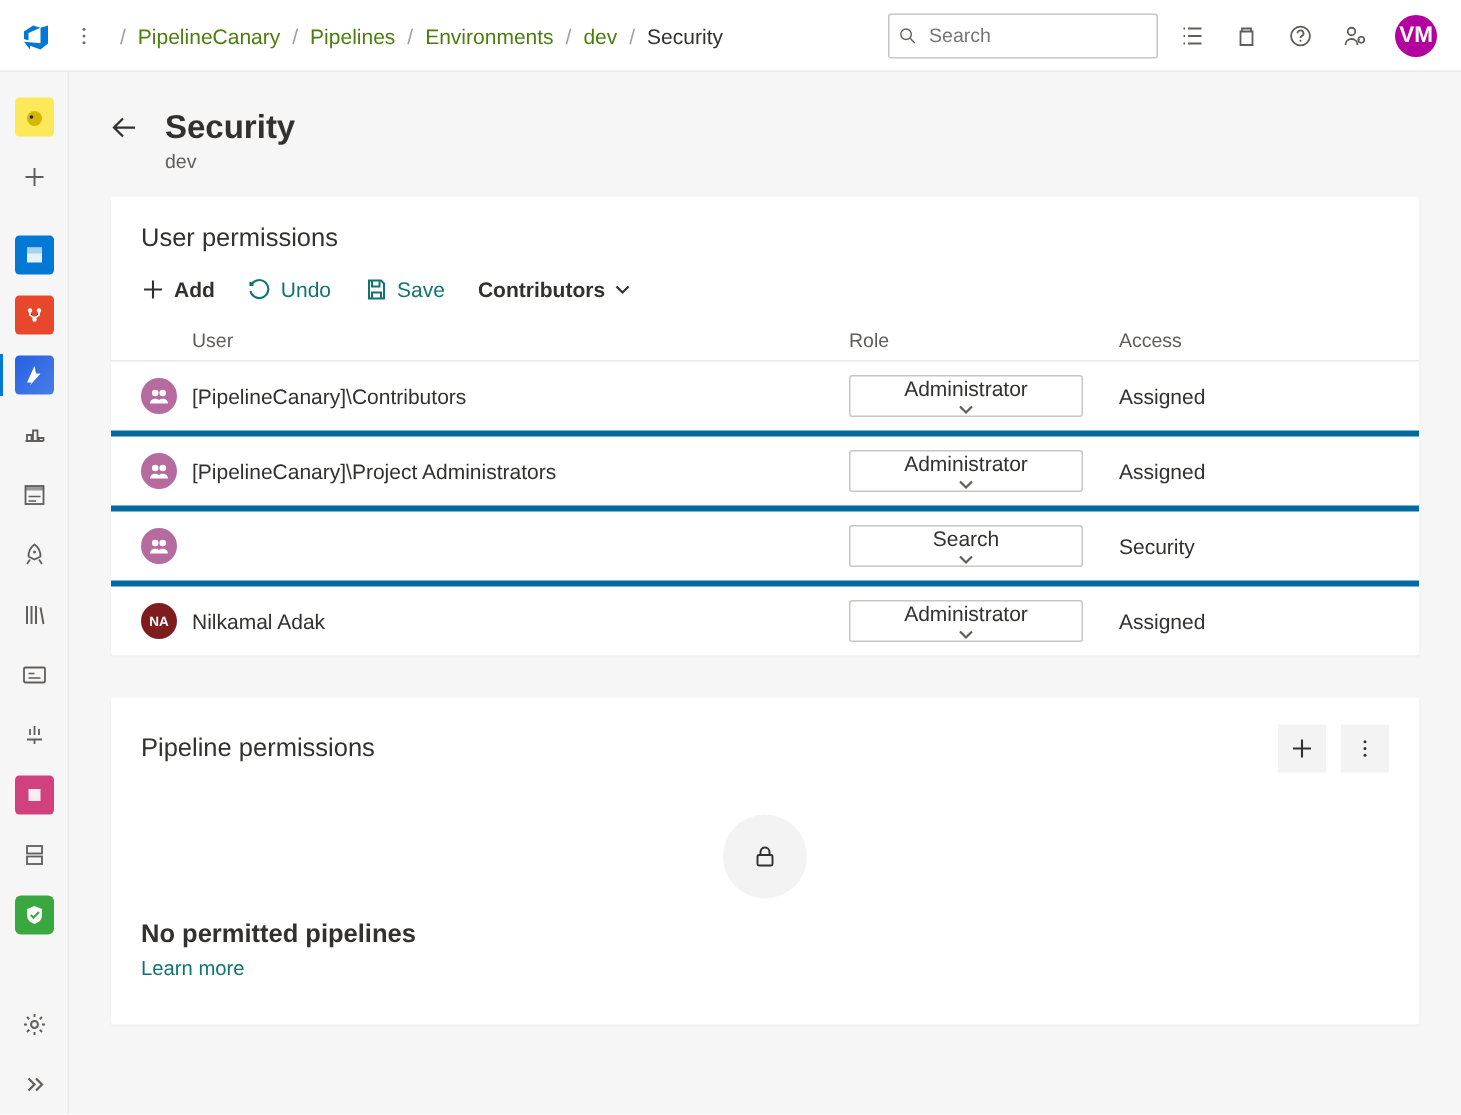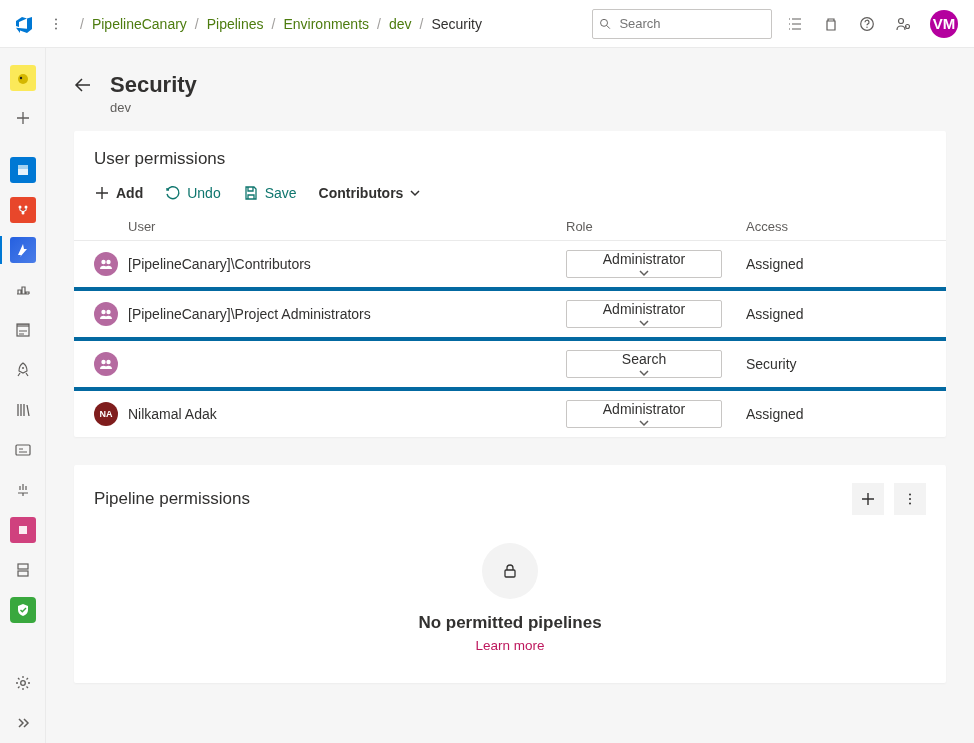--- a/index.html
+++ b/index.html
@@ -57,25 +57,25 @@
   .trow:last-child { border-bottom:0; }
   .trow .ucell { flex:1; display:flex; align-items:center; gap:10px; }
   .trow .ucell .uicon { width:24px; height:24px; border-radius:50%; display:flex; align-items:center; justify-content:center; color:#fff; }
   .uicon.group { background:#b56aa0; }
   .uicon.user { background:#7f1d1d; font-size:9px; font-weight:600; }
   .rselect { width:156px; height:28px; border:1px solid #c8c6c4; border-radius:2px; display:flex; align-items:center; padding:0 8px; justify-content:space-between; cursor:pointer; font-size:14px;flex-direction:column; }
   .rselect .chev { color:#605e5c; }
   .acell { width:180px; font-size:14px; }
 
   
-  .empty { text-align:center; padding:18px 20px 30px 20px; }
+  .empty { padding:18px 20px 30px 20px; }
   .empty .circle { width:56px; height:56px; border-radius:50%; background:#f3f3f3; display:flex; align-items:center; justify-content:center; margin:0 auto 14px auto; color:#323130; }
   .empty h3 { margin:0 0 4px 0; font-size:17px; font-weight:600; }
   .empty p { margin:0 0 4px 0; font-size:13.5px; color:#323130; }
-  .empty a { color:#be185d; font-size:13.5px; text-decoration:none; cursor:pointer; }
+  .empty a { color:#0f766e; font-size:13.5px; text-decoration:none; cursor:pointer; }
 
   svg { display:block; }
 </style>
 </head>
 <body>
 
 <div class="topbar">
   <div class="logo">
     <svg width="20" height="20" viewBox="0 0 20 20">
         <path fill="#0078d4" d="M18 3v12l-5 4-7-2.5V19l-4-5.2 11 1V4.5z"></path>

